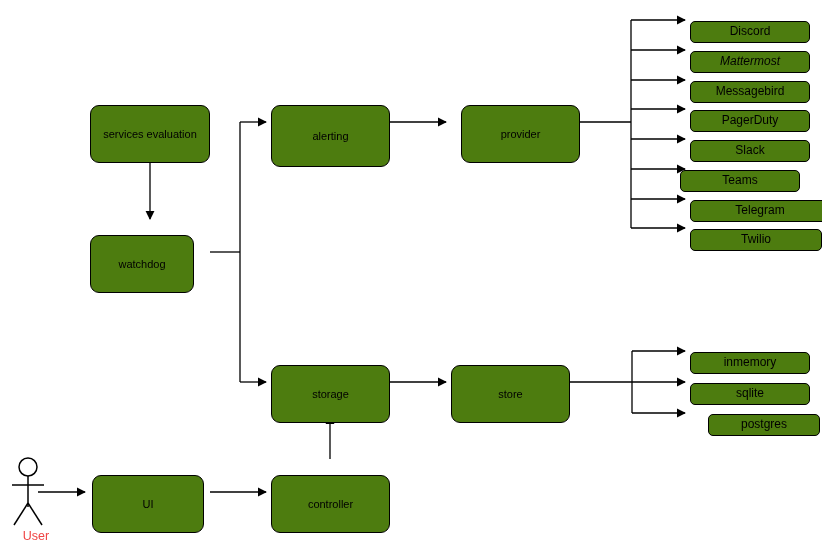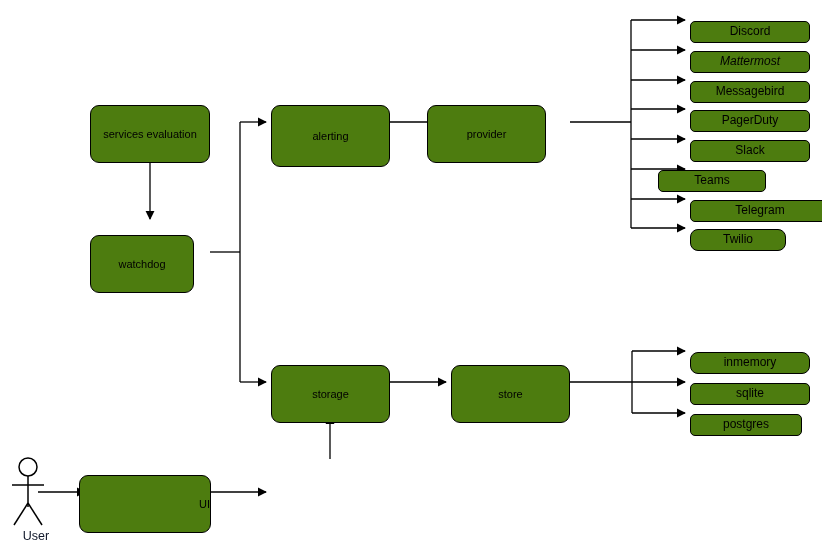--- a/index.html
+++ b/index.html
@@ -55,21 +55,21 @@
     width: 56px;
     height: 92px;
   }
   .actor-label {
     position: absolute;
     left: 0;
     top: 74px;
     width: 56px;
     text-align: center;
     font-size: 12.5px;
-    color: #0f172a;
+    color: #ef4444;
   }
 </style>
 </head>
 <body>
 
 <div id="diagram-canvas">
 
   <svg id="edge-layer" width="822" height="554" viewBox="0 0 822 554" xmlns="http://www.w3.org/2000/svg">
     <defs>
       <marker id="arrow" viewBox="0 0 10 10" refX="9" refY="5" markerWidth="7" markerHeight="7" orient="auto-start-reverse">
@@ -136,65 +136,68 @@
   </div>
 
   <div class="node primary" style="left:90px; top:223px; width:104px; height:58px;justify-content:center;">
     <span>watchdog</span>
   </div>
 
   <div class="node primary" style="left:271px; top:93px; width:119px; height:62px;">
     <span>alerting</span>
   </div>
 
-  <div class="node primary" style="left:427px; top:93px; width:119px; height:58px;">
+  <div class="node primary" style="left:461px; top:93px; width:119px; height:58px;">
     <span>provider</span>
   </div>
 
   <div class="node primary" style="left:271px; top:353px; width:119px; height:58px;">
     <span>storage</span>
   </div>
 
   <div class="node primary" style="left:451px; top:353px; width:119px; height:58px;">
     <span>store</span>
   </div>
 
-  <div class="node primary" style="left:79px; top:463px; width:132px; height:58px;justify-content:flex-end;">
+  <div class="node primary" style="left:92px; top:463px; width:112px; height:58px;">
     <span>UI</span>
   </div>
 
+  <div class="node primary" style="left:271px; top:463px; width:119px; height:58px;">
+    <span>controller</span>
+  </div>
 
   <div class="node leaf" style="left:690px; top:9px; width:120px; height:22px;">
     <span>Discord</span>
   </div>
   <div class="node leaf" style="left:690px; top:39px; width:120px; height:22px;font-style:italic;">
     <span>Mattermost</span>
   </div>
   <div class="node leaf" style="left:690px; top:69px; width:120px; height:22px;">
     <span>Messagebird</span>
   </div>
   <div class="node leaf" style="left:690px; top:98px; width:120px; height:22px;">
     <span>PagerDuty</span>
   </div>
   <div class="node leaf" style="left:690px; top:128px; width:120px; height:22px;">
     <span>Slack</span>
   </div>
-  <div class="node leaf" style="left:658px; top:158px; width:108px; height:22px;">
+  <div class="node leaf" style="left:680px; top:158px; width:120px; height:22px;">
     <span>Teams</span>
   </div>
   <div class="node leaf" style="left:690px; top:188px; width:140px; height:22px;">
     <span>Telegram</span>
   </div>
-  <div class="node leaf" style="left:690px; top:217px; width:96px; height:22px;border-radius:8px;">
+  <div class="node leaf" style="left:690px; top:217px; width:132px; height:22px;">
     <span>Twilio</span>
   </div>
 
-  <div class="node leaf" style="left:690px; top:340px; width:120px; height:22px;border-radius:8px;">
+  <div class="node leaf" style="left:690px; top:340px; width:120px; height:22px;">
     <span>inmemory</span>
   </div>
   <div class="node leaf" style="left:690px; top:371px; width:120px; height:22px;">
     <span>sqlite</span>
   </div>
-  <div class="node leaf" style="left:690px; top:402px; width:112px; height:22px;">
+  <div class="node leaf" style="left:708px; top:402px; width:112px; height:22px;">
     <span>postgres</span>
   </div>
 
 </div>
 
 </body></html>

